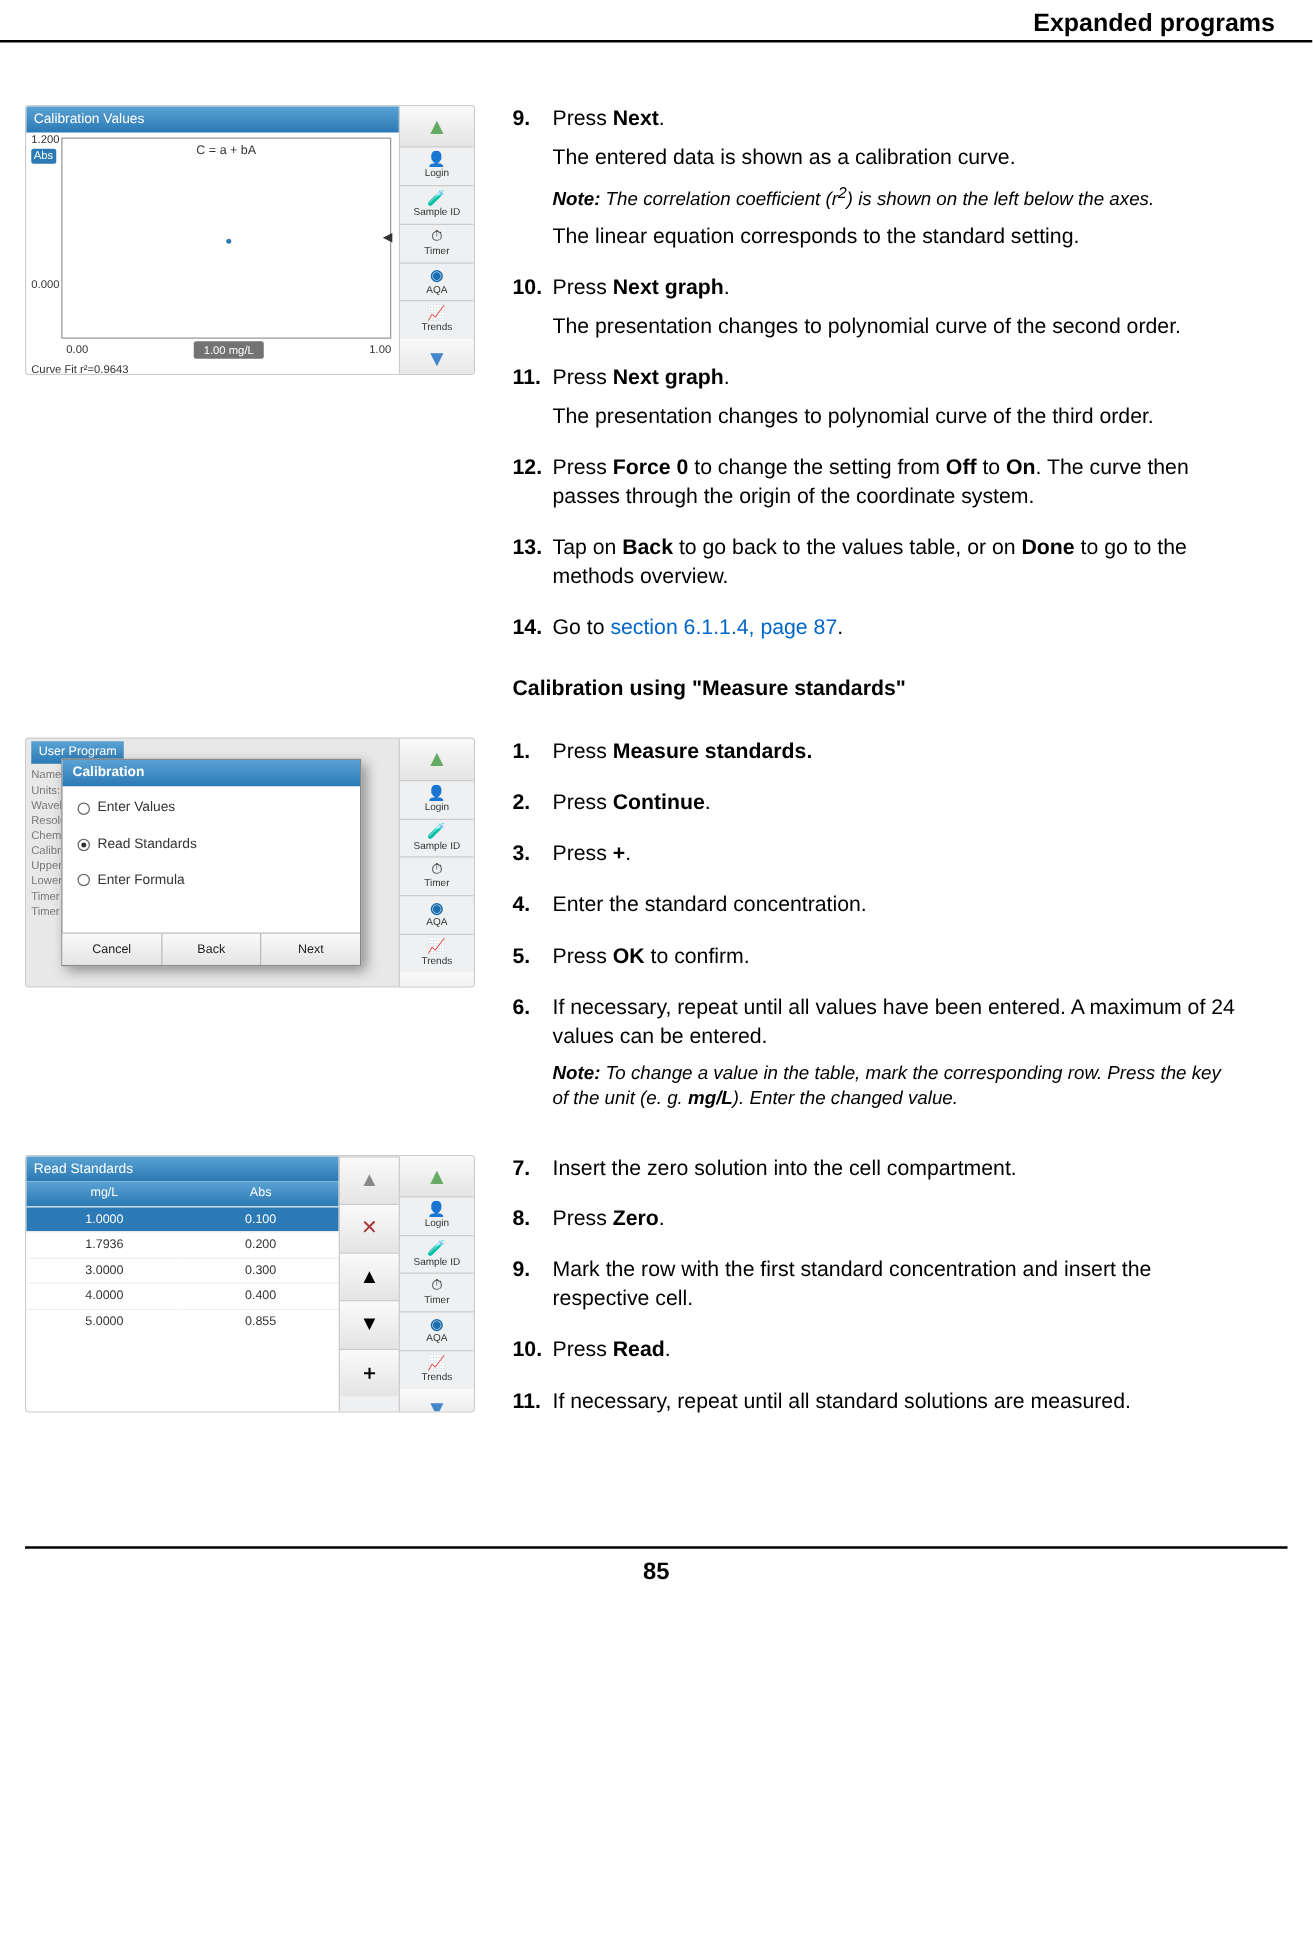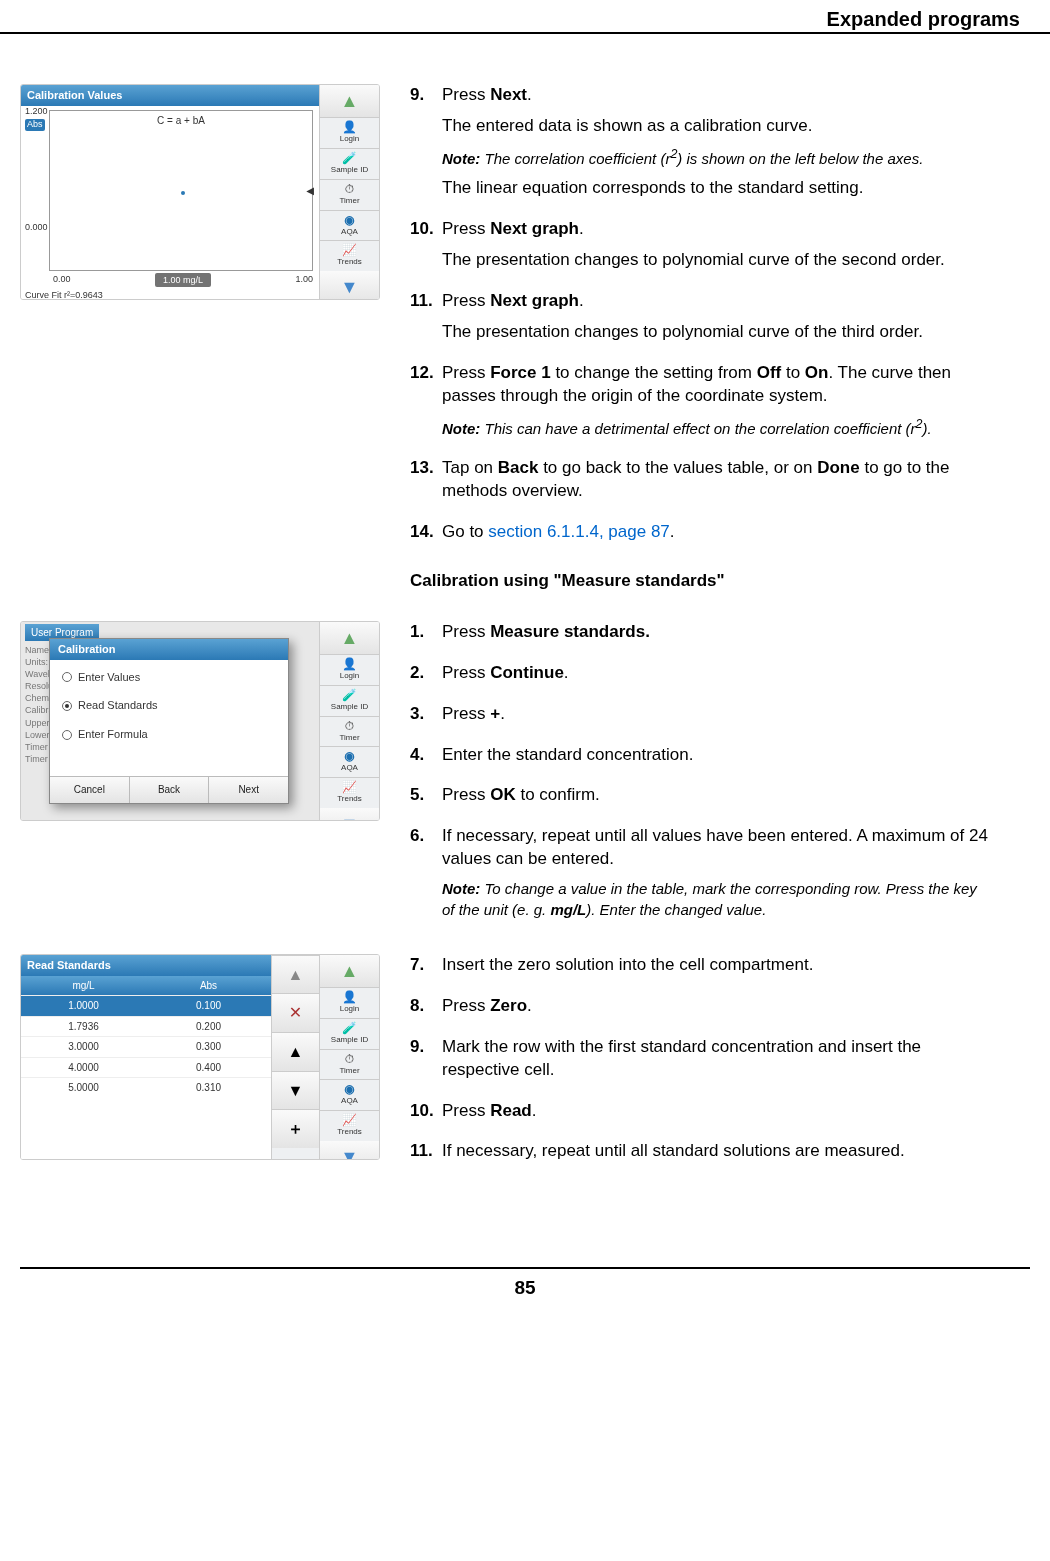--- a/index.html
+++ b/index.html
@@ -90,21 +90,21 @@
     flex-direction: column;
     border-radius: 3px;
     overflow: hidden;
     filter: blur(0.2px);
   }
   .ds-body { display: flex; flex: 1; }
   .ds-main { flex: 1; background: #fff; padding: 0; display: flex; flex-direction: column; }
   .ds-title {
     background: linear-gradient(#5aa2d3, #2b79b5);
     color: #fff;
-    font-weight: bold;
+    font-weight: normal;
     padding: 3px 6px;
     font-size: 11px;
   }
   .ds-graph {
     flex: 1;
     margin: 4px 6px 2px 28px;
     border: 1px solid #999;
     position: relative;
     height: 110px;
     background: #fff;
@@ -290,22 +290,21 @@
               <li>
                 <div class="num">11.</div>
                 <div class="body">
                   <p>Press <b>Next graph</b>.</p>
                   <p>The presentation changes to polynomial curve of the third order.</p>
                 </div>
               </li>
               <li>
                 <div class="num">12.</div>
                 <div class="body">
-                  <p>Press <b>Force 1</b> to change the setting from <b>Off</b> to <b>On</b>. The curve then passes through the origin of the coordinate system.</p>
-                  <p class="note"><b>Note:</b> This can have a detrimental effect on the correlation coefficient (r<sup>2</sup>).</p>
+                  <p>Press <b>Force 0</b> to change the setting from <b>Off</b> to <b>On</b>. The curve then passes through the origin of the coordinate system.</p>
                 </div>
               </li>
               <li>
                 <div class="num">13.</div>
                 <div class="body">
                   <p>Tap on <b>Back</b>  to go back to the values table, or on <b>Done</b> to go to the methods overview.</p>
                 </div>
               </li>
               <li>
                 <div class="num">14.</div>
@@ -453,21 +452,21 @@
                       <div class="rs-row">
                         <div>3.0000</div>
                         <div>0.300</div>
                       </div>
                       <div class="rs-row">
                         <div>4.0000</div>
                         <div>0.400</div>
                       </div>
                       <div class="rs-row">
                         <div>5.0000</div>
-                        <div>0.310</div>
+                        <div>0.855</div>
                       </div>
                     </div>
                 </div>
               </div>
               <div class="rs-side2">
                 <div class="rs-ctrl" style="color:#888;">▲</div>
                 <div class="rs-ctrl x">✕</div>
                 <div class="rs-ctrl" style="color:#000;">▲</div>
                 <div class="rs-ctrl" style="color:#000;">▼</div>
                 <div class="rs-ctrl" style="color:#000;font-weight:bold;">＋</div>

